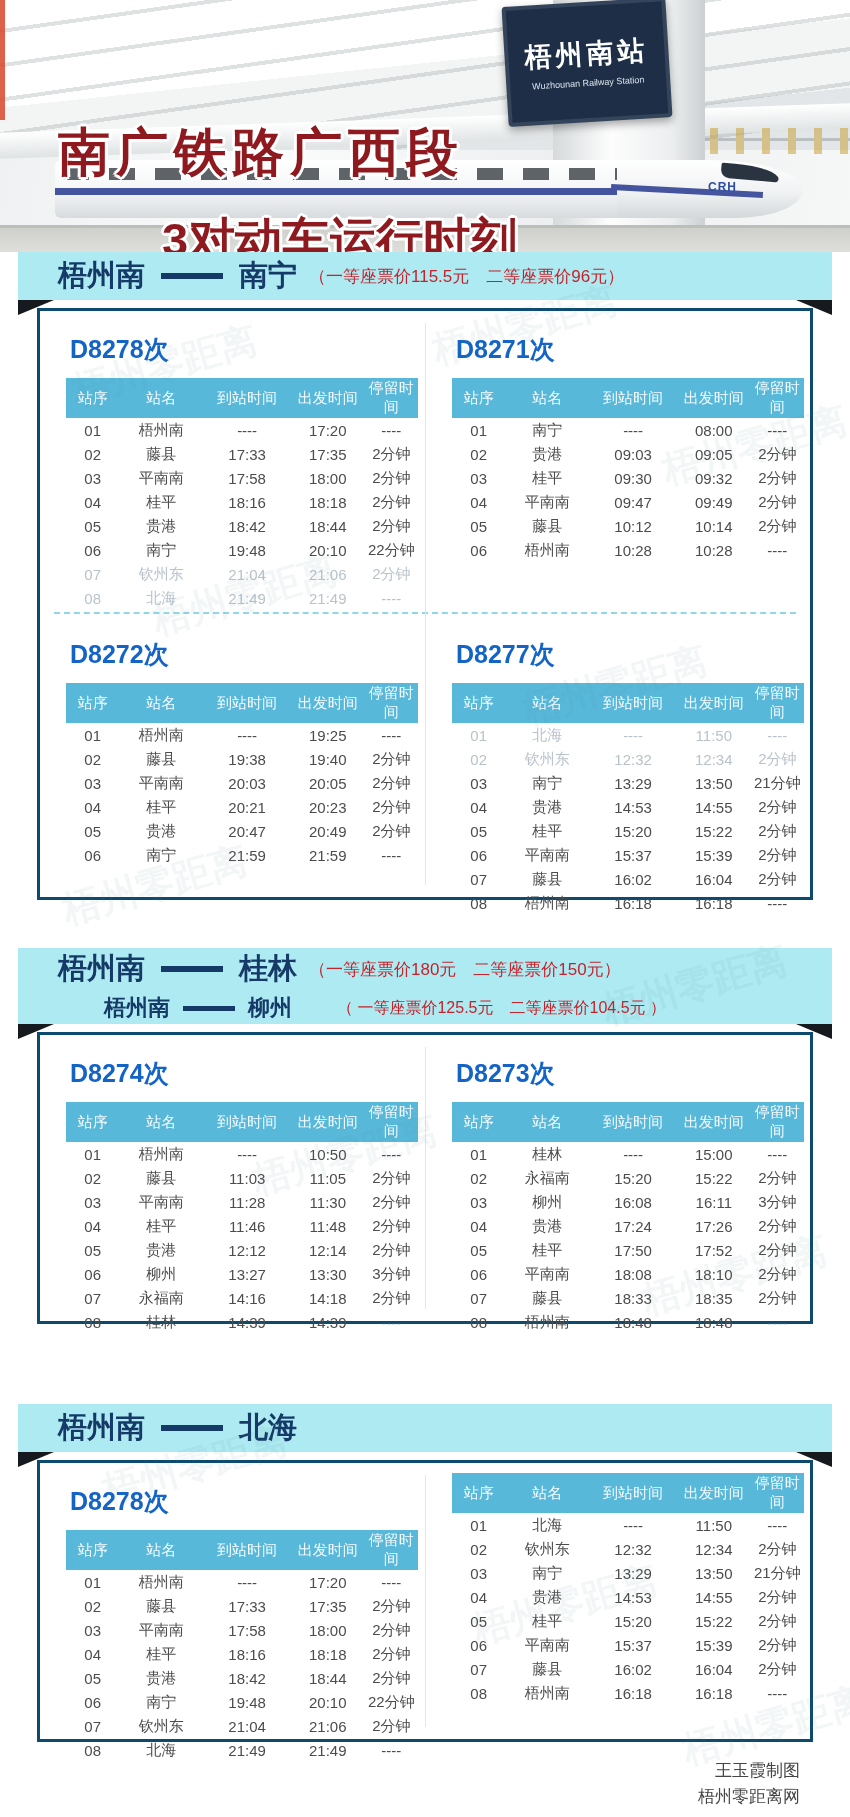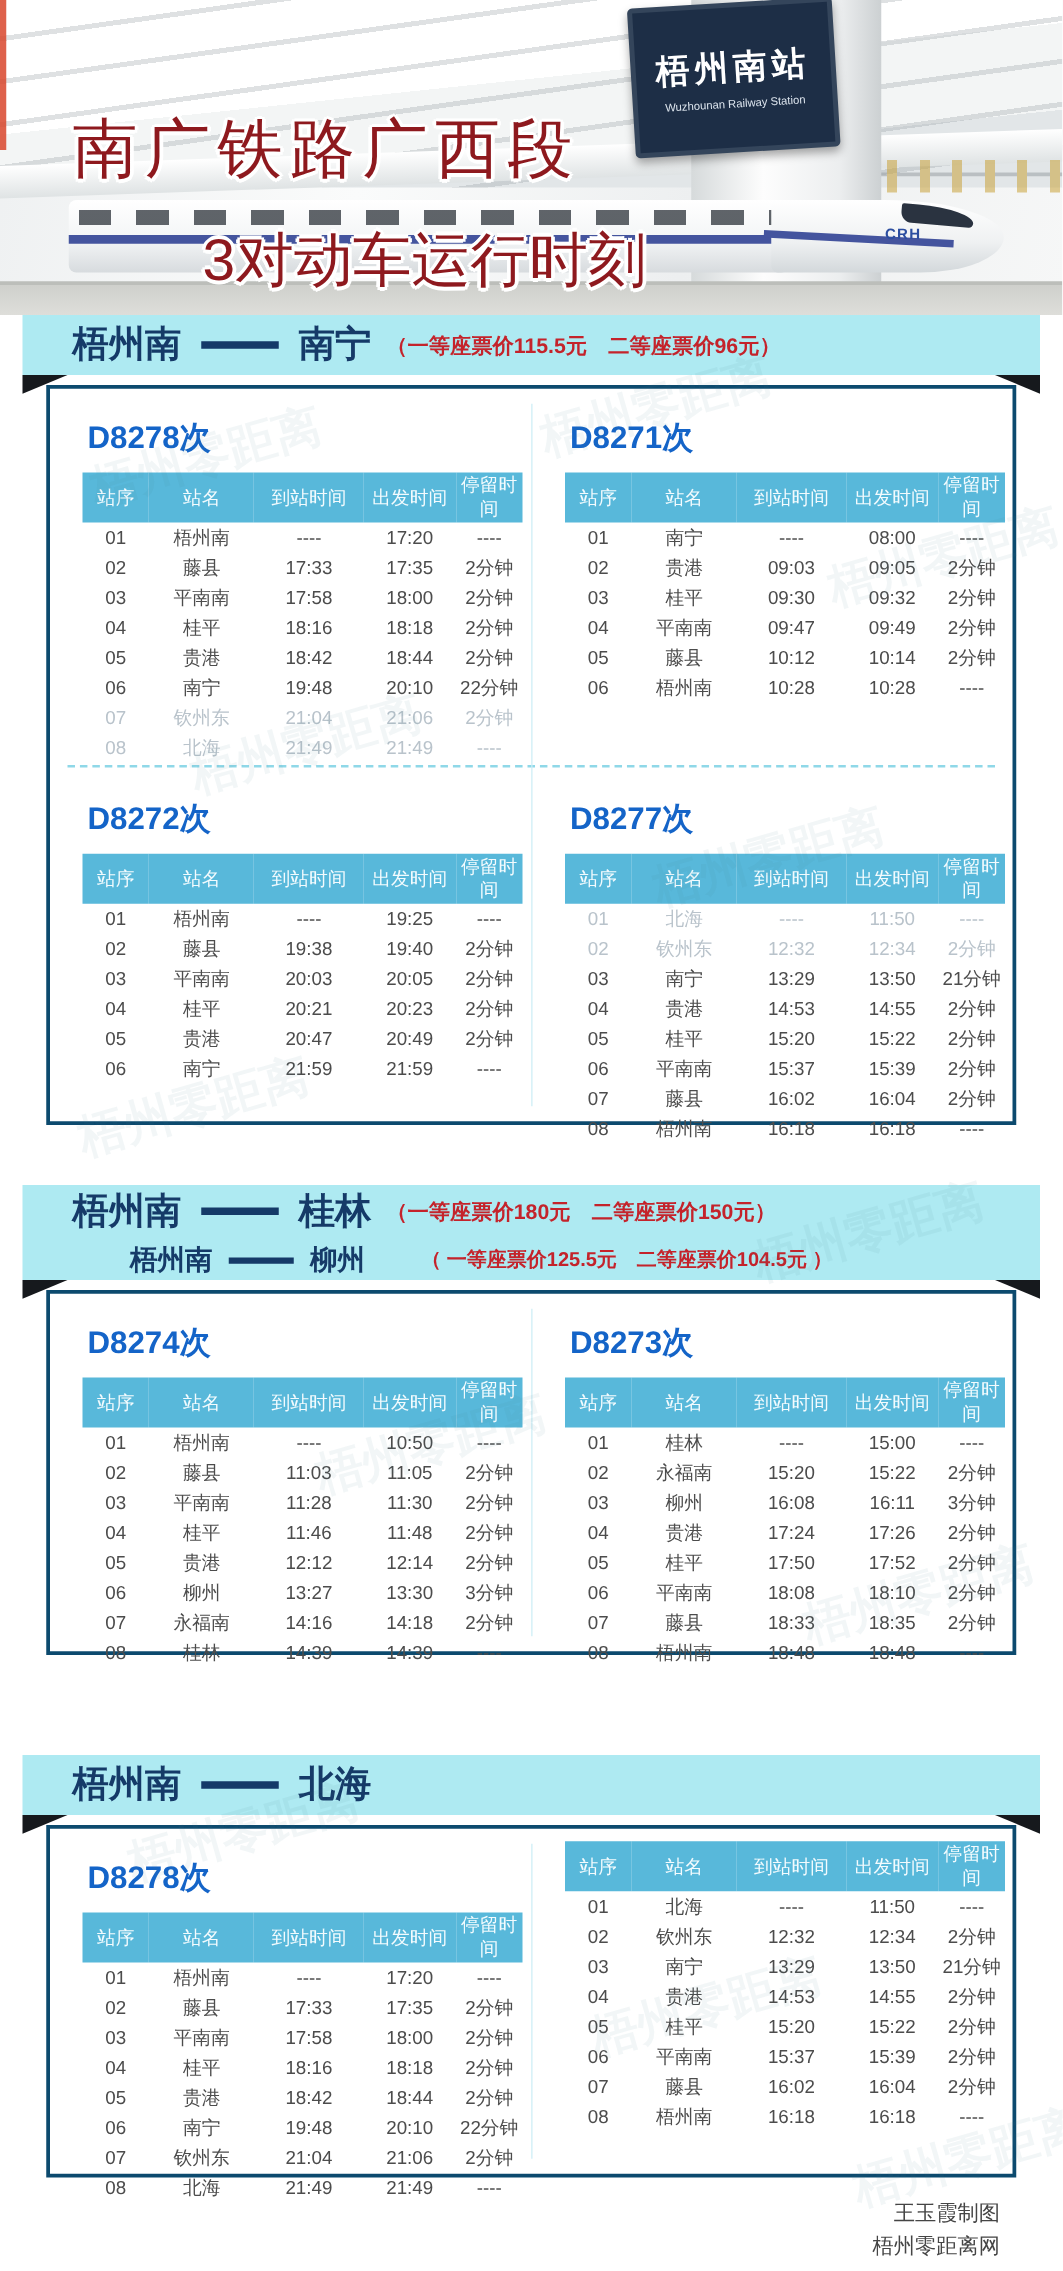--- a/index.html
+++ b/index.html
@@ -37,34 +37,34 @@
   .train-head{position:absolute;right:0;top:10px;width:186px;height:58px;
     background:linear-gradient(#ffffff,#eff1f2 58%,#d3d8db);
     border-radius:8px 100% 70% 10px / 8px 100% 95% 10px;}
   .train-head::before{content:"";position:absolute;right:24px;top:5px;width:58px;height:15px;
     background:#2a3340;border-radius:2px 90% 4px 10px;transform:rotate(5deg);}
   .train-head::after{content:"";position:absolute;left:-6px;right:40px;top:28px;height:6px;
     background:#44549e;transform:rotate(3deg);}
   .crh{position:absolute;right:66px;top:30px;color:#2c4ea0;font-size:12px;font-weight:700;letter-spacing:1px;}
   .platform{position:absolute;left:0;bottom:0;width:100%;height:24px;
     background:linear-gradient(#cfd0cc,#dededa);border-top:3px solid #bcbeba;}
-  .photo-title{position:absolute;color:#8e191e;font-weight:400;line-height:1;z-index:4;white-space:nowrap;
+  .photo-title{position:absolute;color:#8e191e;font-weight:700;line-height:1;z-index:4;white-space:nowrap;
     text-shadow:3px 0 0 #fff,-3px 0 0 #fff,0 3px 0 #fff,0 -3px 0 #fff,
-      2px 2px 0 #fff,-2px 2px 0 #fff,2px -2px 0 #fff,-2px -2px 0 #fff;}
+      2px 2px 0 #fff,-2px 2px 0 #fff,2px -2px 0 #fff,-2px -2px 0 #fff;margin-top:32px;}
   .title-1{left:58px;top:94px;font-size:52px;letter-spacing:6px;}
   .title-2{left:162px;top:184px;font-size:47px;letter-spacing:0px;}
   
   .band{margin:0 18px;background:#aeeaf2;position:relative;display:flex;
     flex-direction:column;justify-content:center;padding-left:40px;box-sizing:border-box;}
   .band-s{height:48px;}
   .band-d{height:76px;gap:4px;}
   .route-row{display:flex;align-items:center;white-space:nowrap;}
   .route-from,.route-to{font-size:29px;font-weight:800;color:#153a68;}
   .route-dash{display:inline-block;width:62px;height:6px;background:#153a68;margin:0 16px;}
-  .route-price{font-size:17px;color:#c4232b;font-weight:700;margin-left:12px;}
+  .route-price{font-size:17px;color:#c4232b;font-weight:400;margin-left:12px;}
   .route-row.small{margin-left:46px;}
   .route-row.small .route-from,.route-row.small .route-to{font-size:22px;}
   .route-row.small .route-dash{width:52px;height:5px;margin:0 13px;}
   .route-row.small .route-price{font-size:16px;margin-left:45px;}
   .fold{position:absolute;top:100%;width:0;height:0;}
   .fold-l{left:0;border-top:15px solid #16191d;border-right:36px solid rgba(0,0,0,0);}
   .fold-r{right:0;border-top:15px solid #16191d;border-left:36px solid rgba(0,0,0,0);}
   
   .box{margin:8px 37px 0 37px;background:#ffffff;border:3px solid #0c4a6e;
     position:relative;box-sizing:border-box;}

